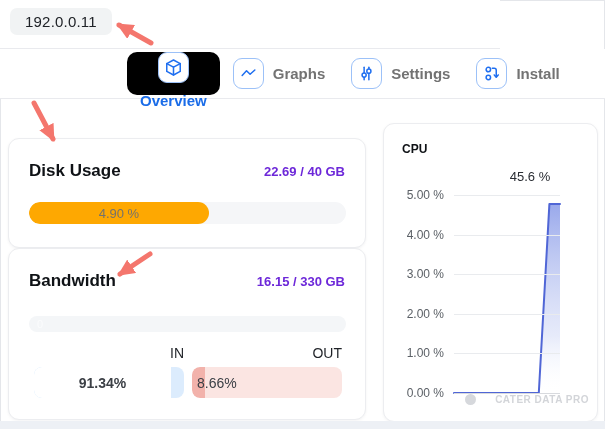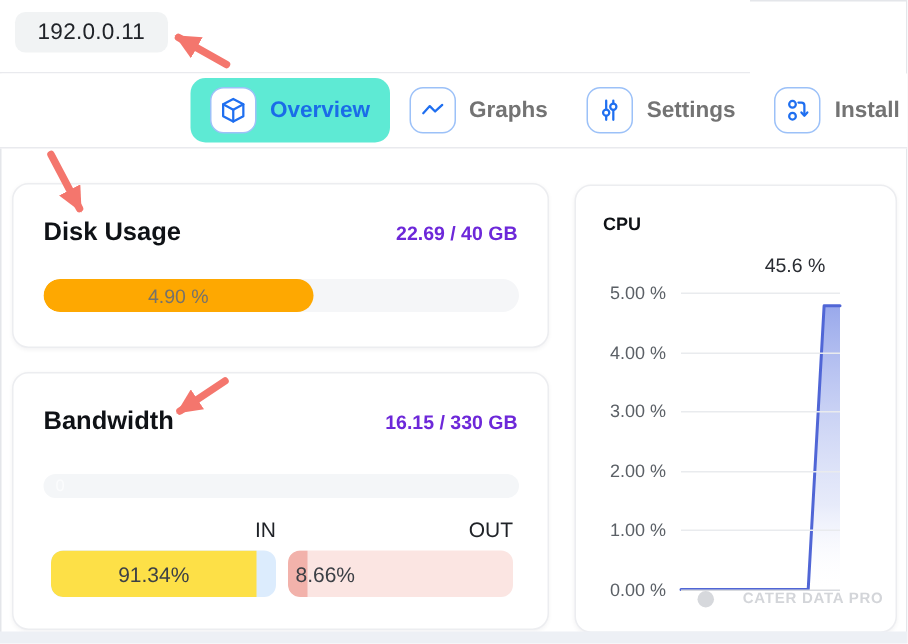--- a/index.html
+++ b/index.html
@@ -13,30 +13,30 @@
   
   .header-band{position:absolute;left:0;top:0;width:500px;height:48px;background:#fff;border-bottom:1px solid #e9eaee;}
   .ip-chip{position:absolute;left:10px;top:8px;background:#f1f3f4;border-radius:7px;
     padding:5px 15px;font-size:15px;color:#202328;letter-spacing:.2px;}
 
   
   .tab-band{position:absolute;left:0;top:49px;width:605px;height:49px;background:#fff;border-bottom:1px solid #e9eaee;}
   .tabs{position:absolute;left:127px;top:3px;height:43px;display:flex;align-items:center;}
   .tab{display:flex;align-items:center;gap:9px;padding:0 13px;height:43px;border-radius:10px;cursor:pointer;}
   .tab .tab-label{font-size:15px;font-weight:600;color:#737373;white-space:nowrap;}
-  .tab.active{background:#5eead4;}
+  .tab.active{background:#000000;flex-direction:column;}
   .tab.active .tab-label{color:#1a6ce8;}
   .icon-box{width:29px;height:29px;border:1.5px solid #9cc1f8;border-radius:9px;
     display:flex;align-items:center;justify-content:center;background:#fff;flex:0 0 auto;}
   .icon-box svg{stroke:#1f6ff0;fill:none;stroke-width:1.9;stroke-linecap:round;stroke-linejoin:round;}
 
   
   .card{position:absolute;background:#fff;border:1px solid #ecedf0;border-radius:11px;
     box-shadow:0 1px 3px rgba(16,24,40,.05);}
-  .card-disk{left:8px;top:122px;width:356px;height:108px;}
+  .card-disk{left:8px;top:138px;width:356px;height:108px;}
   .card-bandwidth{left:8px;top:248px;width:356px;height:170px;}
   .card-cpu{left:383px;top:123px;width:213px;height:297px;}
 
   .card-head{display:flex;justify-content:space-between;align-items:baseline;padding:22px 20px 0 20px;}
   .card-title{font-size:17px;font-weight:700;color:#0f1216;}
   .card-usage{font-size:13px;font-weight:700;color:#6d28d9;}
 
   
   .disk-track{position:absolute;left:20px;right:19px;top:63px;height:22px;border-radius:11px;background:#f5f6f8;overflow:hidden;}
   .disk-fill{height:100%;border-radius:11px;display:flex;align-items:center;justify-content:center;}
@@ -154,21 +154,21 @@
     </div>
     <div class="bw-track">
       <span>0</span>
     </div>
     <div class="bw-labels">
       <div>IN</div>
       <div>OUT</div>
     </div>
     <div class="bw-bars">
       <div class="bw-bar in">
-        <div class="bw-fill in" id="bw-in-fill" style="width: 91.34%; background: #fde047;">
+        <div class="bw-fill in" id="bw-in-fill" style="width: 91.34%; background: #ffffff; font-weight: bold;">
           <span class="bw-val">91.34%</span>
         </div>
       </div>
       <div class="bw-bar out">
         <div class="bw-fill out" id="bw-out-fill" style="width: 8.66%; background: rgb(242, 178, 171);"></div>
         <span class="bw-val out-val">8.66%</span>
       </div>
     </div>
   </div>
 

